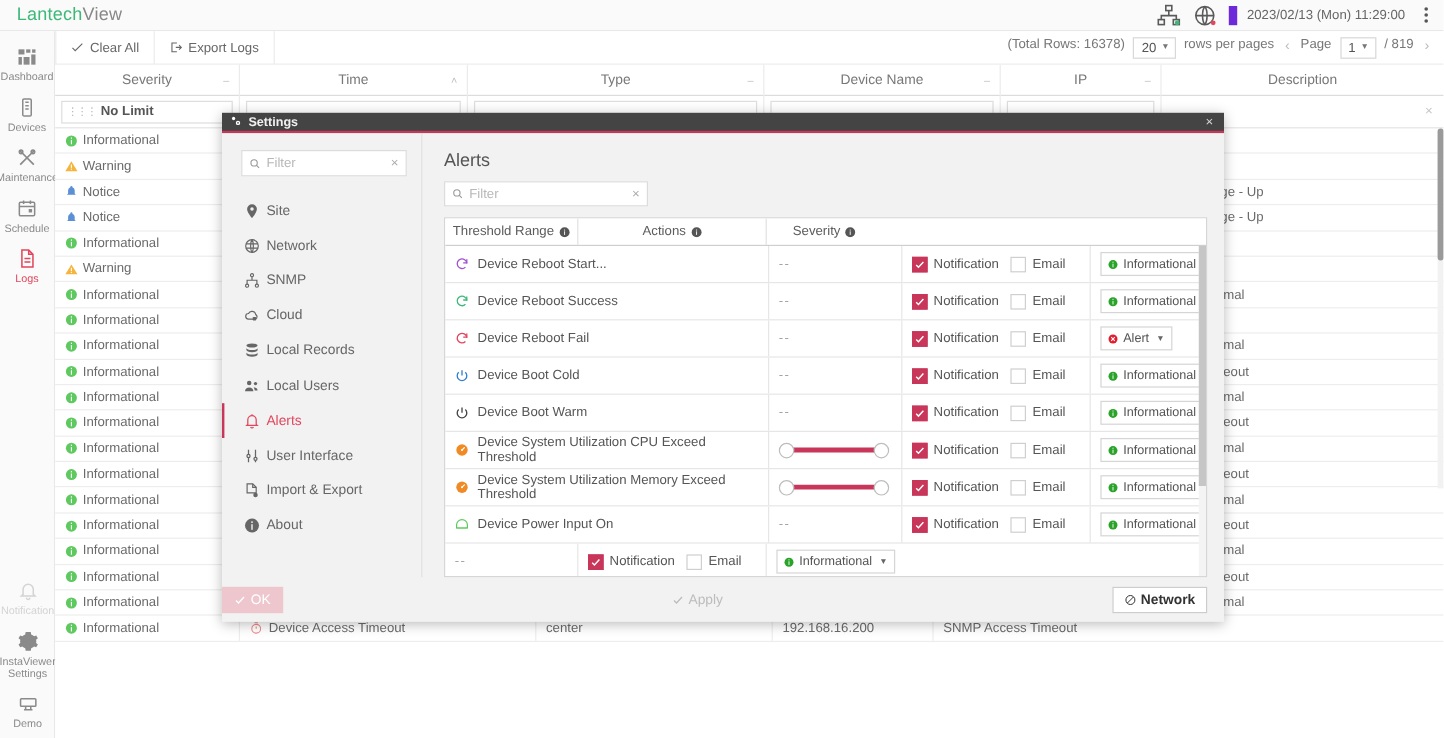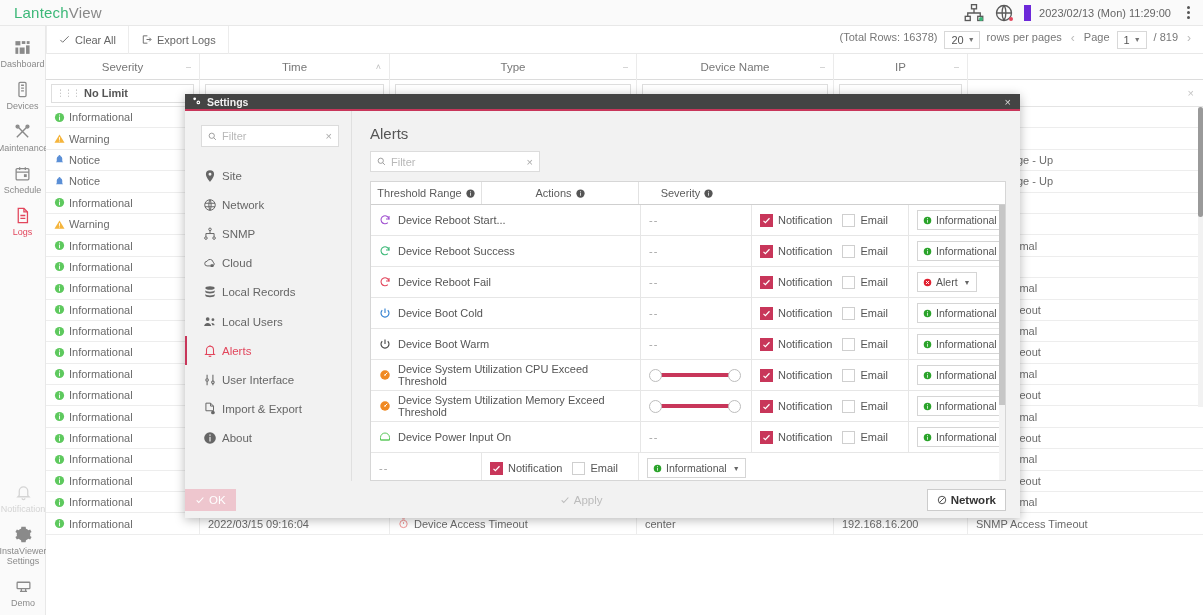--- a/index.html
+++ b/index.html
@@ -385,20 +385,23 @@
           <span class="sortmark">–</span>
         </div>
       <div class="th c-dev">
           <span>Device Name</span>
           <span class="sortmark">–</span>
         </div>
       <div class="th c-ip">
           <span>IP</span>
           <span class="sortmark">–</span>
         </div>
+      <div class="th c-desc">
+          <span>Description</span>
+        </div>
     </div>
 
     <div class="filterrow">
       <div class="fcell c-sev">
         <div class="fbox">
           <span class="grip">⋮⋮⋮</span>
           <span style="font-weight:bold;color:#555">No Limit</span>
         </div>
       </div>
       <div class="fcell c-time">
@@ -744,21 +747,20 @@
           <div class="td c-sev">
             <span class="sev">
               <svg viewBox="0 0 24 24">
                 <circle cx="12" cy="12" r="10" fill="#5ec95e"></circle>
                 <rect x="11" y="10" width="2" height="8" fill="#fff"></rect>
                 <rect x="11" y="5.5" width="2" height="2.5" fill="#fff"></rect>
               </svg>
               <span>Informational</span>
             </span>
           </div>
-          <div class="td c-time">2022/03/15 09:16:04</div>
           <div class="td c-type">
             <span class="type-cell"><svg viewBox="0 0 24 24" fill="none" stroke="#ef8a8a" stroke-width="2">
                 <circle cx="12" cy="13" r="8"></circle>
                 <path d="M12 9v4M9 2h6"></path>
               </svg>Device Access Timeout</span>
           </div>
           <div class="td c-dev">center</div>
           <div class="td c-ip">192.168.16.200</div>
           <div class="td c-desc">SNMP Access Timeout</div>
         </div>

